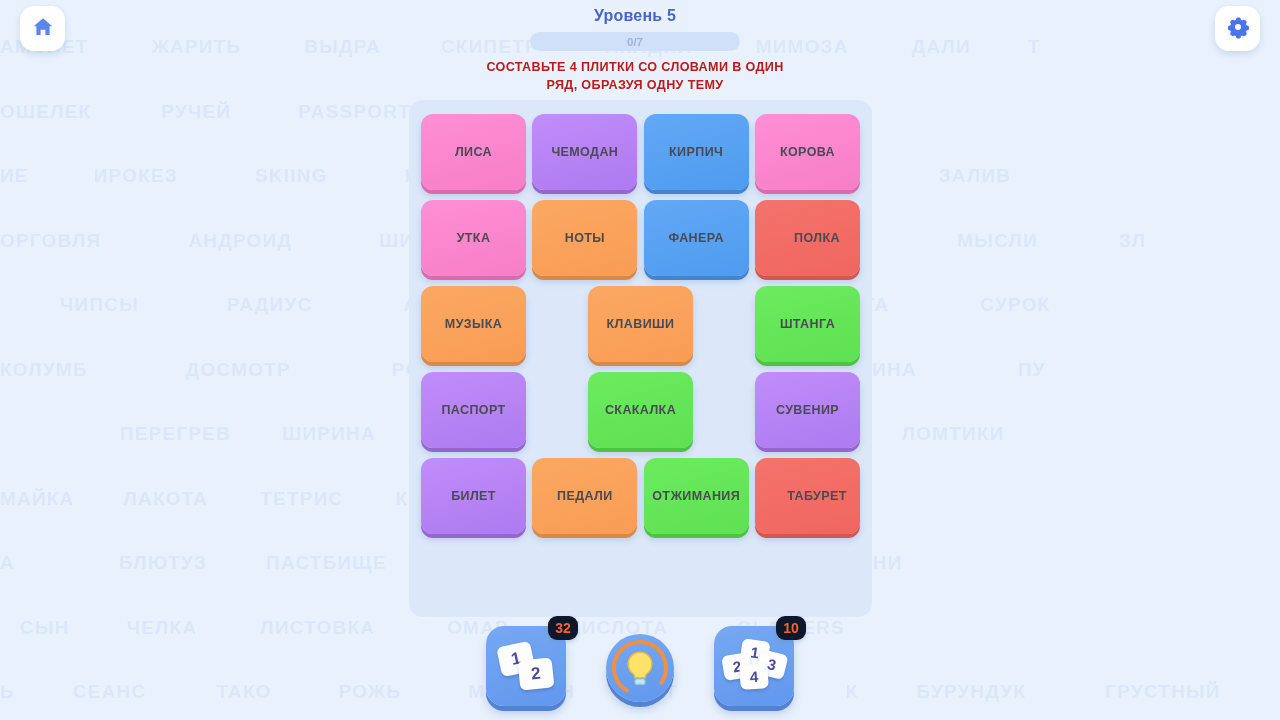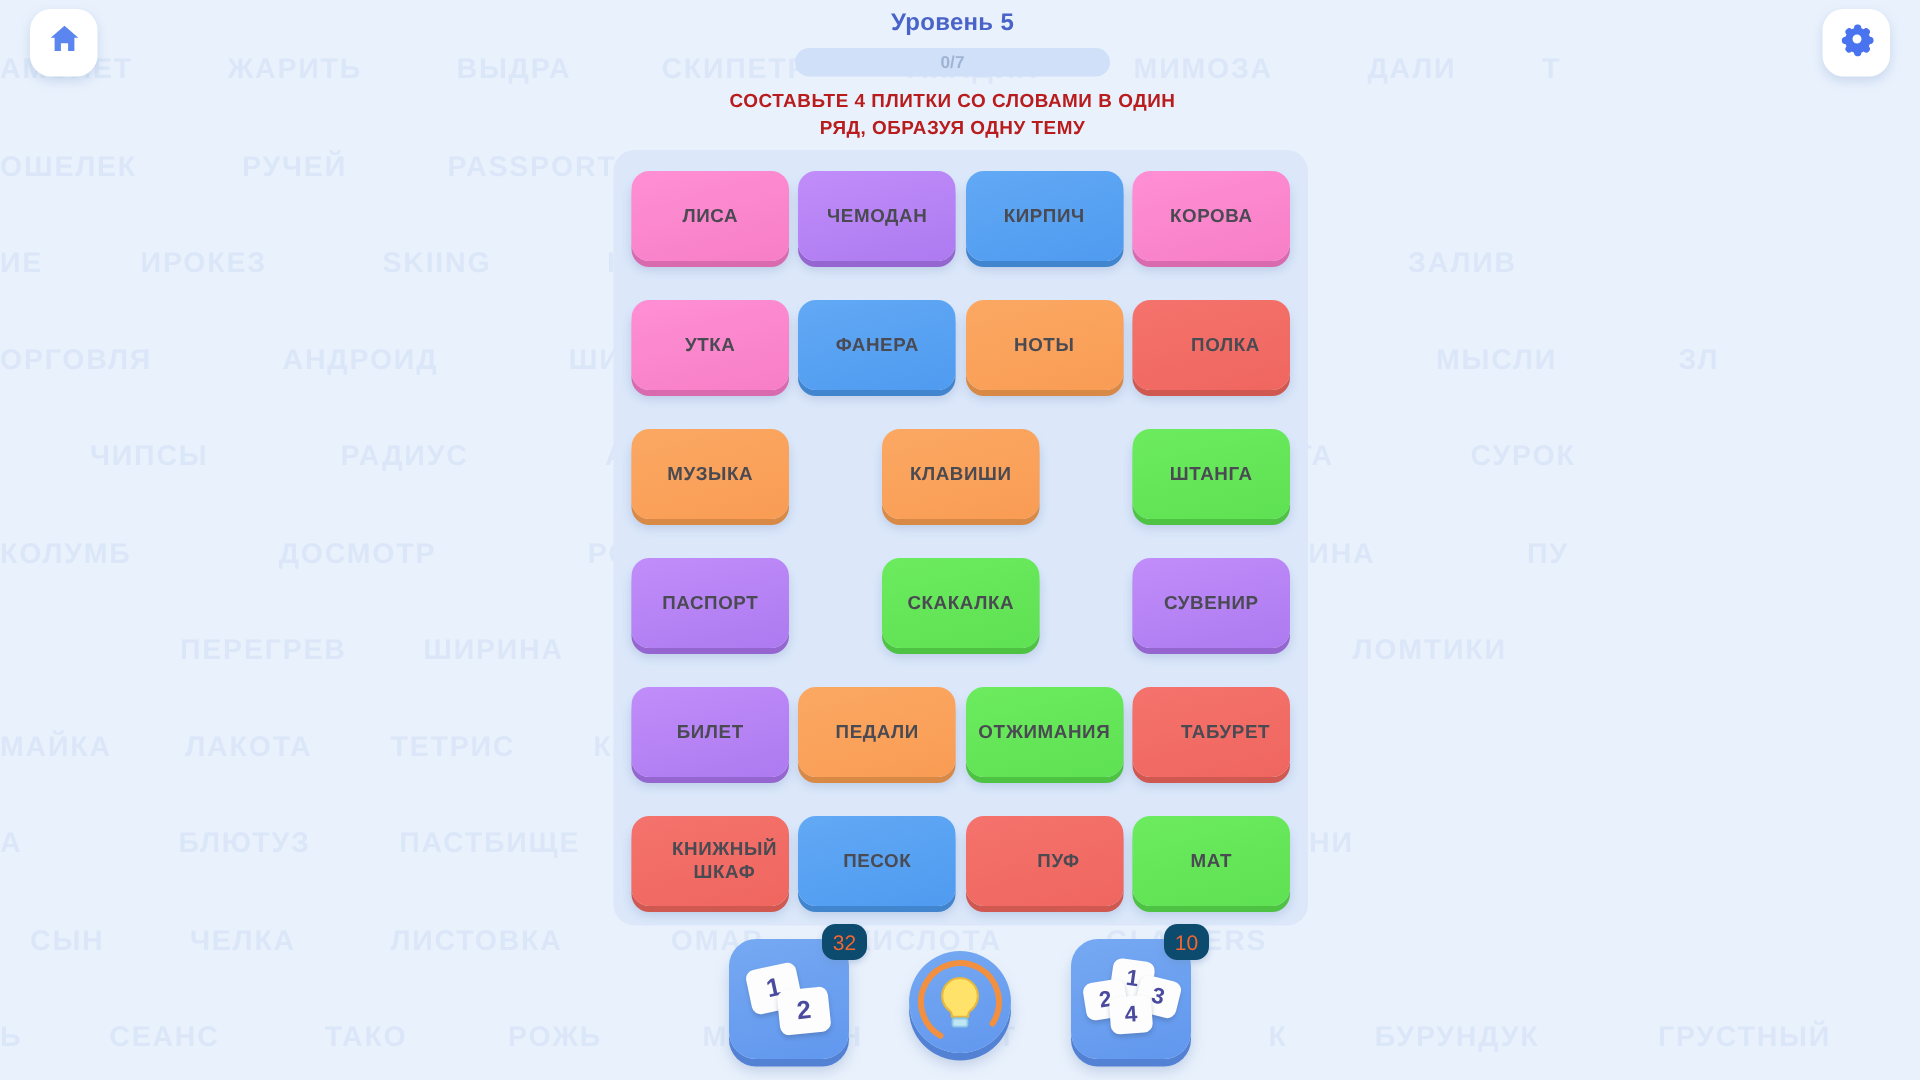--- a/index.html
+++ b/index.html
@@ -133,21 +133,21 @@
   .board-row {
     display: flex;
     justify-content: space-between;
     margin-bottom: 14px;
     height: 72px;
   }
   .board-row:last-child { margin-bottom: 0; }
 
   .tile {
     width: 105px;
-    height: 60px;
+    height: 76px;
     border-radius: 12px;
     display: flex;
     align-items: center;
     justify-content: center;
     text-align: center;
     font-size: 12.5px;
     font-weight: bold;
     letter-spacing: 0.4px;
     color: #4a4a52;
     line-height: 15px;
@@ -202,27 +202,27 @@
     margin-bottom: 4px;
   }
   .pu-badge {
     position: absolute;
     top: -10px;
     right: -12px;
     min-width: 30px;
     height: 24px;
     padding: 0 6px;
     border-radius: 9px;
-    background: #0c4a6e;
+    background: #0f172a;
     box-shadow: 0 2px 4px rgba(110,140,190,0.35);
     display: flex;
     align-items: center;
     justify-content: center;
     font-size: 14px;
-    font-weight: normal;
+    font-weight: bold;
     color: #f2662f;
   }
   .mini-card {
     position: absolute;
     background: #fdfdfd;
     border-radius: 6px;
     box-shadow: 0 2px 3px rgba(60,80,120,0.3);
     display: flex;
     align-items: center;
     justify-content: center;
@@ -277,45 +277,39 @@
 
 <div id="board">
     <div class="board-row">
       <div class="tile pink">ЛИСА</div>
       <div class="tile purple">ЧЕМОДАН</div>
       <div class="tile blue">КИРПИЧ</div>
       <div class="tile pink">КОРОВА</div>
     </div>
     <div class="board-row">
       <div class="tile pink">УТКА</div>
+      <div class="tile orange">НОТЫ</div>
       <div class="tile blue">ФАНЕРА</div>
-      <div class="tile orange">НОТЫ</div>
       <div class="tile red">ПОЛКА</div>
     </div>
     <div class="board-row">
       <div class="tile orange">МУЗЫКА</div>
       <div class="tile orange">КЛАВИШИ</div>
       <div class="tile green">ШТАНГА</div>
     </div>
     <div class="board-row">
       <div class="tile purple">ПАСПОРТ</div>
       <div class="tile green">СКАКАЛКА</div>
       <div class="tile purple">СУВЕНИР</div>
     </div>
     <div class="board-row">
       <div class="tile purple">БИЛЕТ</div>
       <div class="tile orange">ПЕДАЛИ</div>
       <div class="tile green">ОТЖИМАНИЯ</div>
       <div class="tile red">ТАБУРЕТ</div>
-    </div>
-    <div class="board-row">
-      <div class="tile red">КНИЖНЫЙ ШКАФ</div>
-      <div class="tile blue">ПЕСОК</div>
-      <div class="tile red">ПУФ</div>
-      <div class="tile green">МАТ</div>
     </div>
   </div>
 
 <div id="powerups">
 
   <div class="powerup">
     <div class="pu-square">
       <div class="mini-card" style="width:34px;height:30px;left:13px;top:18px;transform:rotate(-12deg);font-size:17px;">1</div>
       <div class="mini-card" style="width:34px;height:30px;left:33px;top:33px;transform:rotate(-6deg);font-size:17px;">2</div>
     </div>

